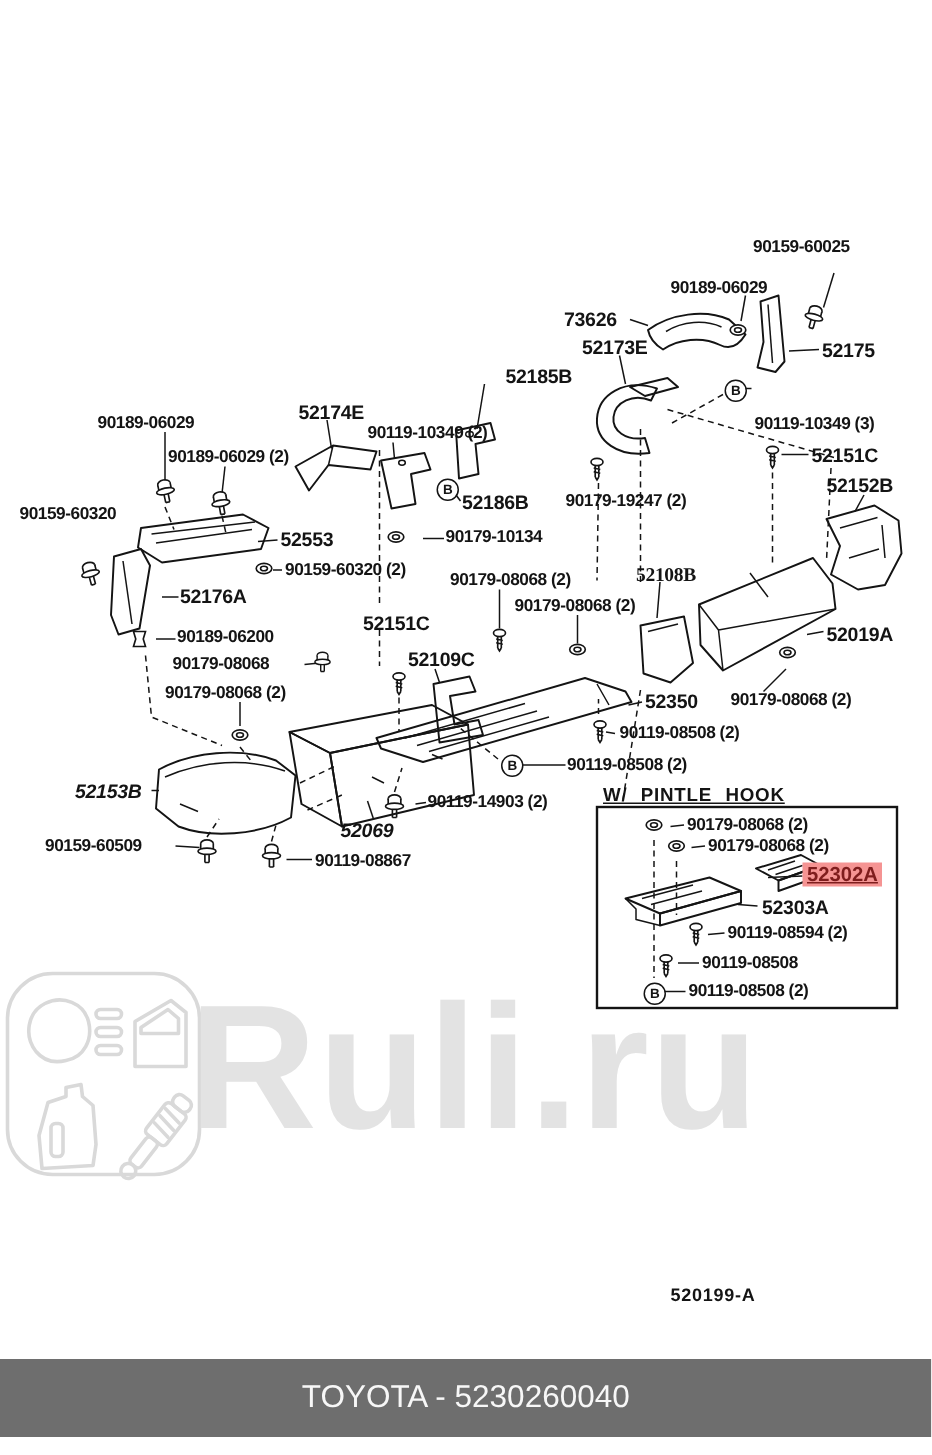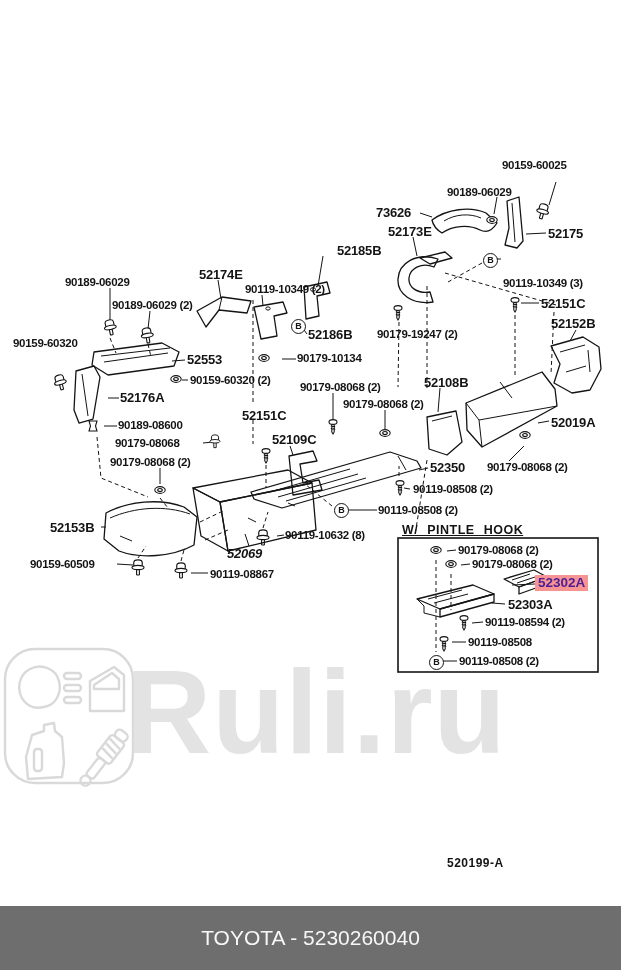--- a/index.html
+++ b/index.html
@@ -10,26 +10,26 @@
   #wm-text{position:absolute;left:126px;top:626px;font-size:118px;font-weight:bold;
            color:#e3e3e3;letter-spacing:1px;line-height:1;}
   
   #art{position:absolute;left:0;top:0;z-index:2;}
   
   .lbl{position:absolute;z-index:3;white-space:nowrap;font-weight:bold;color:#141414;}
   .fn{font-size:11.5px;letter-spacing:-0.3px;}
   .pn{font-size:13px;letter-spacing:-0.2px;}
   .note{font-size:12.5px;word-spacing:5px;letter-spacing:0.5px;}
   .fig{font-size:12px;letter-spacing:0.5px;}
-  .hl{background:#f59493;color:#4c1d95;font-size:13.5px;padding:0 3px 1px 3px;}
+  .hl{background:#f59493;color:#7f1d1d;font-size:13.5px;padding:0 3px 1px 3px;text-decoration:underline;}
   .bmark{position:absolute;z-index:3;width:13px;height:13px;border:1.4px solid #141414;
          border-radius:50%;font-size:9px;font-weight:bold;color:#141414;text-align:center;
          line-height:12px;background:#fff;}
   
-  #footer{position:absolute;left:0;top:906px;width:621px;height:64px;background:#6e6e6e;
+  #footer{position:absolute;left:0;top:906px;width:621px;height:52px;background:#6e6e6e;
           z-index:4;display:flex;align-items:center;justify-content:center;gap:46px;
           color:#f7f7f7;font-size:21px;}
 </style>
 </head>
 <body>
 
 <div id="page">
 
   <div id="wm">
     <svg width="140" height="150" style="position:absolute;left:2px;top:618px;" viewBox="0 0 140 150">
@@ -249,37 +249,37 @@
   <div class="lbl fn" style="left:65px;top:276px;">90189-06029</div>
   <div class="lbl fn" style="left:245px;top:283px;">90119-10349 (2)</div>
   <div class="lbl fn" style="left:112px;top:299px;">90189-06029 (2)</div>
   <div class="lbl pn" style="left:308px;top:327px;">52186B</div>
   <div class="lbl fn" style="left:377px;top:328px;">90179-19247 (2)</div>
   <div class="lbl fn" style="left:13px;top:337px;">90159-60320</div>
   <div class="lbl fn" style="left:297px;top:352px;">90179-10134</div>
   <div class="lbl pn" style="left:187px;top:352px;">52553</div>
   <div class="lbl fn" style="left:190px;top:374px;">90159-60320 (2)</div>
   <div class="lbl fn" style="left:300px;top:381px;">90179-08068 (2)</div>
-  <div class="lbl pn" style="left:424px;top:375px;">52108B</div>
+  <div class="lbl pn" style="left:424px;top:375px;font-family:Liberation Serif, serif;">52108B</div>
   <div class="lbl pn" style="left:120px;top:390px;">52176A</div>
   <div class="lbl fn" style="left:343px;top:398px;">90179-08068 (2)</div>
   <div class="lbl pn" style="left:242px;top:408px;">52151C</div>
-  <div class="lbl fn" style="left:118px;top:419px;">90189-08600</div>
+  <div class="lbl fn" style="left:118px;top:419px;">90189-06200</div>
   <div class="lbl pn" style="left:541px;top:296px;">52151C</div>
   <div class="lbl pn" style="left:551px;top:316px;">52152B</div>
   <div class="lbl fn" style="left:115px;top:437px;">90179-08068</div>
   <div class="lbl pn" style="left:272px;top:432px;">52109C</div>
   <div class="lbl fn" style="left:110px;top:456px;">90179-08068 (2)</div>
   <div class="lbl pn" style="left:551px;top:415px;">52019A</div>
   <div class="lbl pn" style="left:430px;top:460px;">52350</div>
   <div class="lbl fn" style="left:487px;top:461px;">90179-08068 (2)</div>
   <div class="lbl fn" style="left:413px;top:483px;">90119-08508 (2)</div>
   <div class="lbl fn" style="left:378px;top:504px;">90119-08508 (2)</div>
-  <div class="lbl pn" style="left:50px;top:520px;">52153B</div>
-  <div class="lbl fn" style="left:285px;top:529px;">90119-10632 (8)</div>
+  <div class="lbl pn" style="left:50px;top:520px;font-style:italic;">52153B</div>
+  <div class="lbl fn" style="left:285px;top:529px;">90119-14903 (2)</div>
   <div class="lbl note" style="left:402px;top:523px;text-decoration:underline;">W/ PINTLE HOOK</div>
   <div class="lbl fn" style="left:458px;top:544px;">90179-08068 (2)</div>
   <div class="lbl fn" style="left:472px;top:558px;">90179-08068 (2)</div>
   <div class="lbl hl" style="left:535px;top:575px;">52302A</div>
   <div class="lbl pn" style="left:508px;top:597px;">52303A</div>
   <div class="lbl fn" style="left:485px;top:616px;">90119-08594 (2)</div>
   <div class="lbl fn" style="left:468px;top:636px;">90119-08508</div>
   <div class="lbl fn" style="left:459px;top:655px;">90119-08508 (2)</div>
   <div class="lbl pn" style="left:227px;top:546px;font-style:italic;">52069</div>
   <div class="lbl fn" style="left:210px;top:568px;text-align:right;">90119-08867</div>

